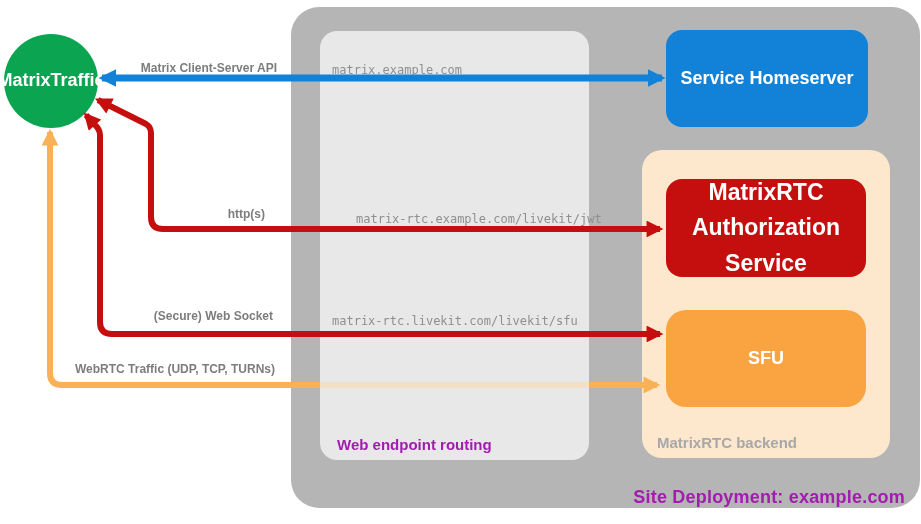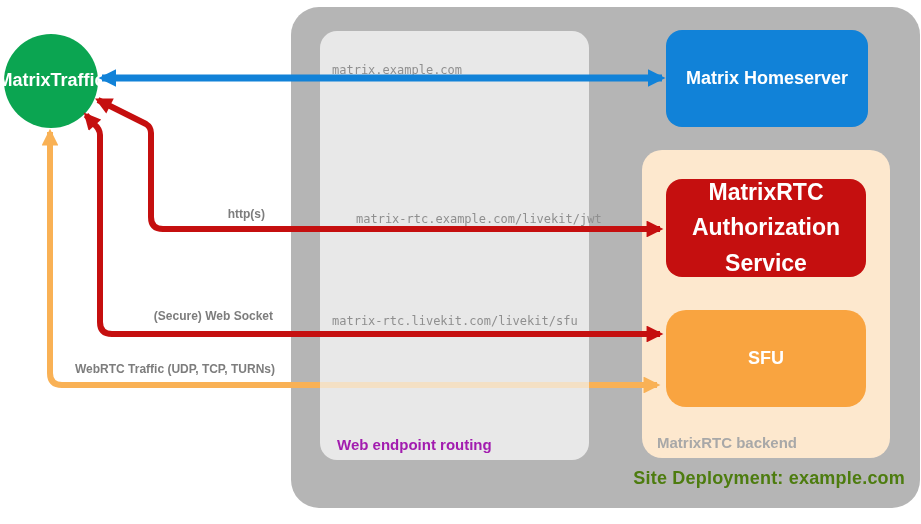--- a/index.html
+++ b/index.html
@@ -3,21 +3,21 @@
 <meta charset="utf-8">
 <style>
   html,body{margin:0;padding:0;background:#ffffff;}
   .stage{
     position:relative;width:921px;height:524px;background:#ffffff;overflow:hidden;
     font-family:"Liberation Sans", sans-serif;
   }
   .abs{position:absolute;}
   
   .site-box{left:291px;top:7px;width:629px;height:501px;background:#b5b5b5;border-radius:28px;}
-  .site-label{right:16px;top:468px;font-size:18px;font-weight:bold;color:#4d7c0f;letter-spacing:.2px;text-align:center;}
+  .site-label{right:16px;top:487px;font-size:18px;font-weight:bold;color:#a21caf;letter-spacing:.2px;text-align:center;}
   .routing-box{left:320px;top:31px;width:269px;height:429px;background:#e8e8e8;border-radius:17px;}
   .routing-label{left:337px;top:436px;font-size:15px;font-weight:bold;color:#a21caf;}
   .backend-box{left:642px;top:150px;width:248px;height:308px;background:#fde8ce;border-radius:20px;}
   .backend-label{left:657px;top:434px;font-size:15px;font-weight:bold;color:#a8a8a8;}
   
   .node{display:flex;align-items:center;justify-content:center;text-align:center;
         color:#ffffff;font-weight:bold;}
   .homeserver{left:666px;top:30px;width:202px;height:97px;background:#1182d8;border-radius:16px;font-size:18px;}
   .auth{left:666px;top:179px;width:200px;height:98px;background:#c50f0f;border-radius:16px;font-size:23px;line-height:1.55;}
   .sfu{left:666px;top:310px;width:200px;height:97px;background:#f9a440;border-radius:20px;font-size:18px;}
@@ -45,29 +45,30 @@
 
   <div class="abs routing-box"></div>
   <div class="abs routing-label">Web endpoint routing</div>
   <div class="abs url url-1">matrix.example.com</div>
   <div class="abs url url-2">matrix-rtc.example.com/livekit/jwt</div>
   <div class="abs url url-3">matrix-rtc.livekit.com/livekit/sfu</div>
 
   <div class="abs backend-box"></div>
   <div class="abs backend-label">MatrixRTC backend</div>
 
-  <div class="abs node homeserver">Matrix Homeserver</div>
+  <div class="abs node homeserver">Service Homeserver</div>
   <div class="abs node auth">MatrixRTC Authorization Service</div>
   <div class="abs node sfu">SFU</div>
 
   <div class="abs node client">
     <span>Matrix</span>
     <span>Traffic</span>
   </div>
 
+  <div class="abs alabel lab-api">Matrix Client-Server API</div>
   <div class="abs alabel lab-http">http(s)</div>
   <div class="abs alabel lab-ws">(Secure) Web Socket</div>
   <div class="abs alabel lab-webrtc">WebRTC Traffic (UDP, TCP, TURNs)</div>
 
   <svg class="abs wires" viewBox="0 0 921 524" xmlns="http://www.w3.org/2000/svg">
     <defs>
       <marker id="ah-blue" viewBox="0 0 10 10" refX="8" refY="5" markerWidth="2.6" markerHeight="2.5" orient="auto-start-reverse">
           <path d="M0,0 L10,5 L0,10 z" fill="#1182d8"></path>
         </marker>
       <marker id="ah-red" viewBox="0 0 10 10" refX="8" refY="5" markerWidth="3" markerHeight="2.8" orient="auto-start-reverse">

